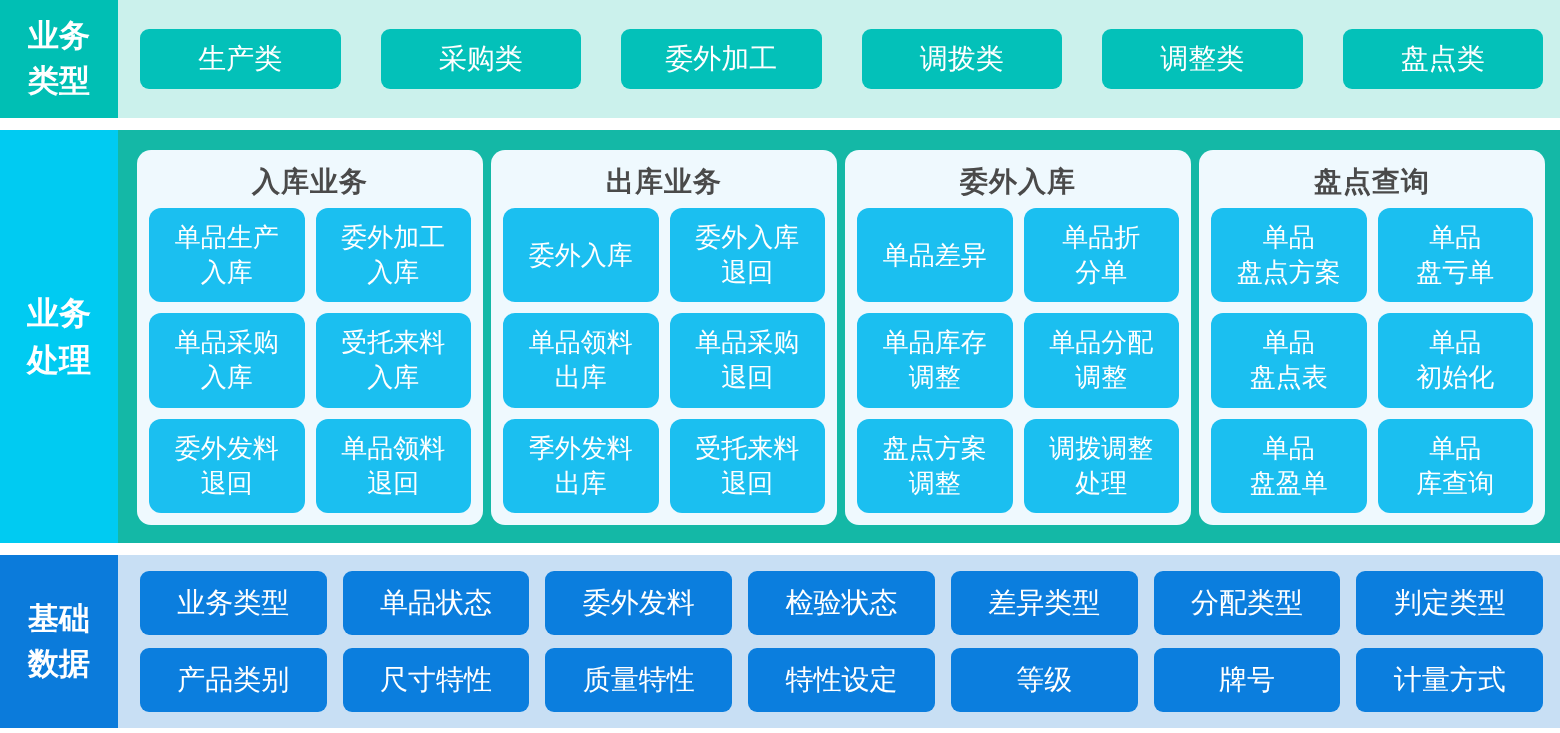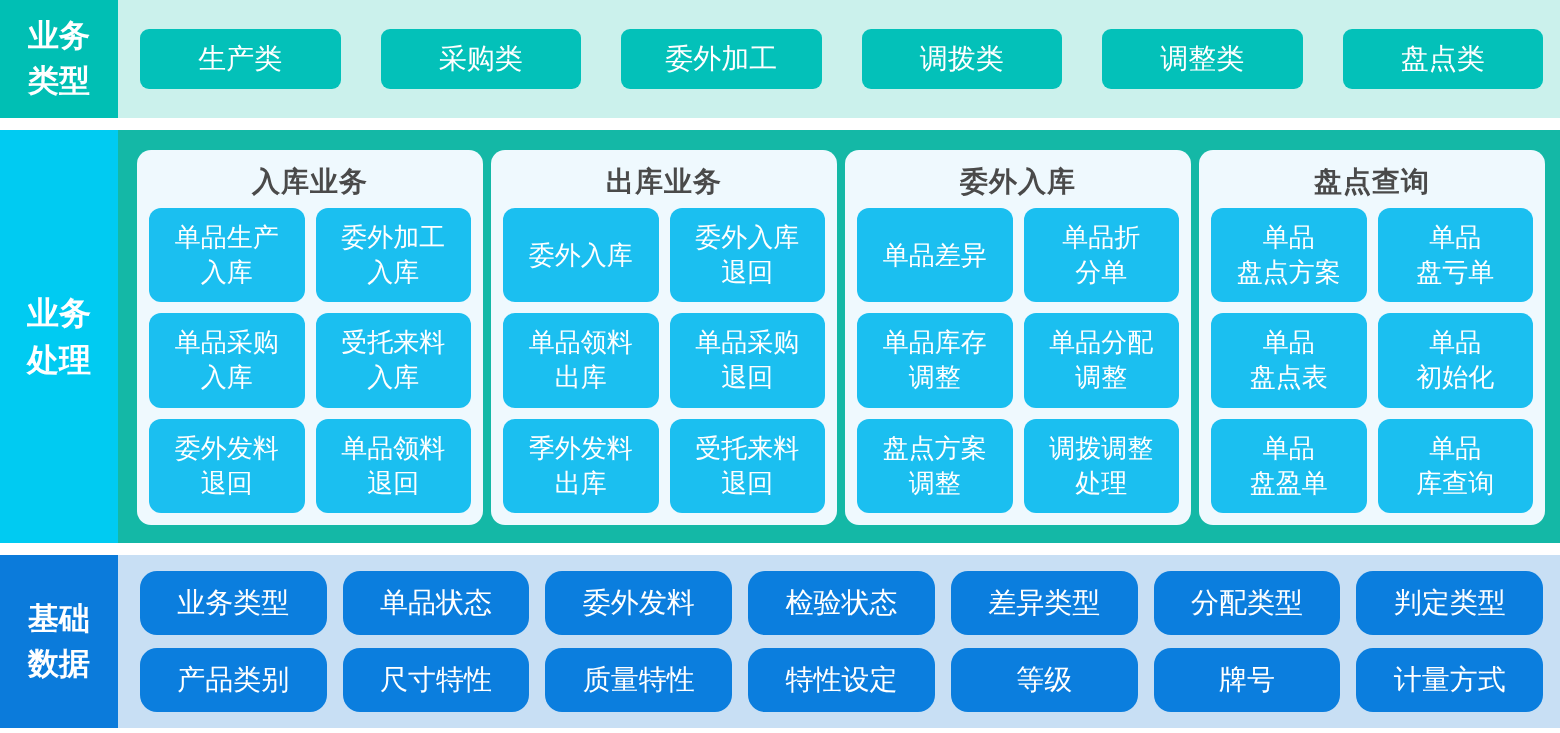--- a/index.html
+++ b/index.html
@@ -108,21 +108,21 @@
     flex-direction: column;
     justify-content: center;
     gap: 13px;
     padding: 0 17px 0 22px;
   }
   .base-row { display: flex; gap: 16px; }
   .base-pill {
     flex: 1;
     height: 64px;
     background: #0B7EDE;
-    border-radius: 17px;
+    border-radius: 9px;
     font-size: 28px;
   }
 </style>
 </head>
 <body>
 
 <div class="canvas">
 
   <div class="band band-top">
     <div class="label-col">业务

